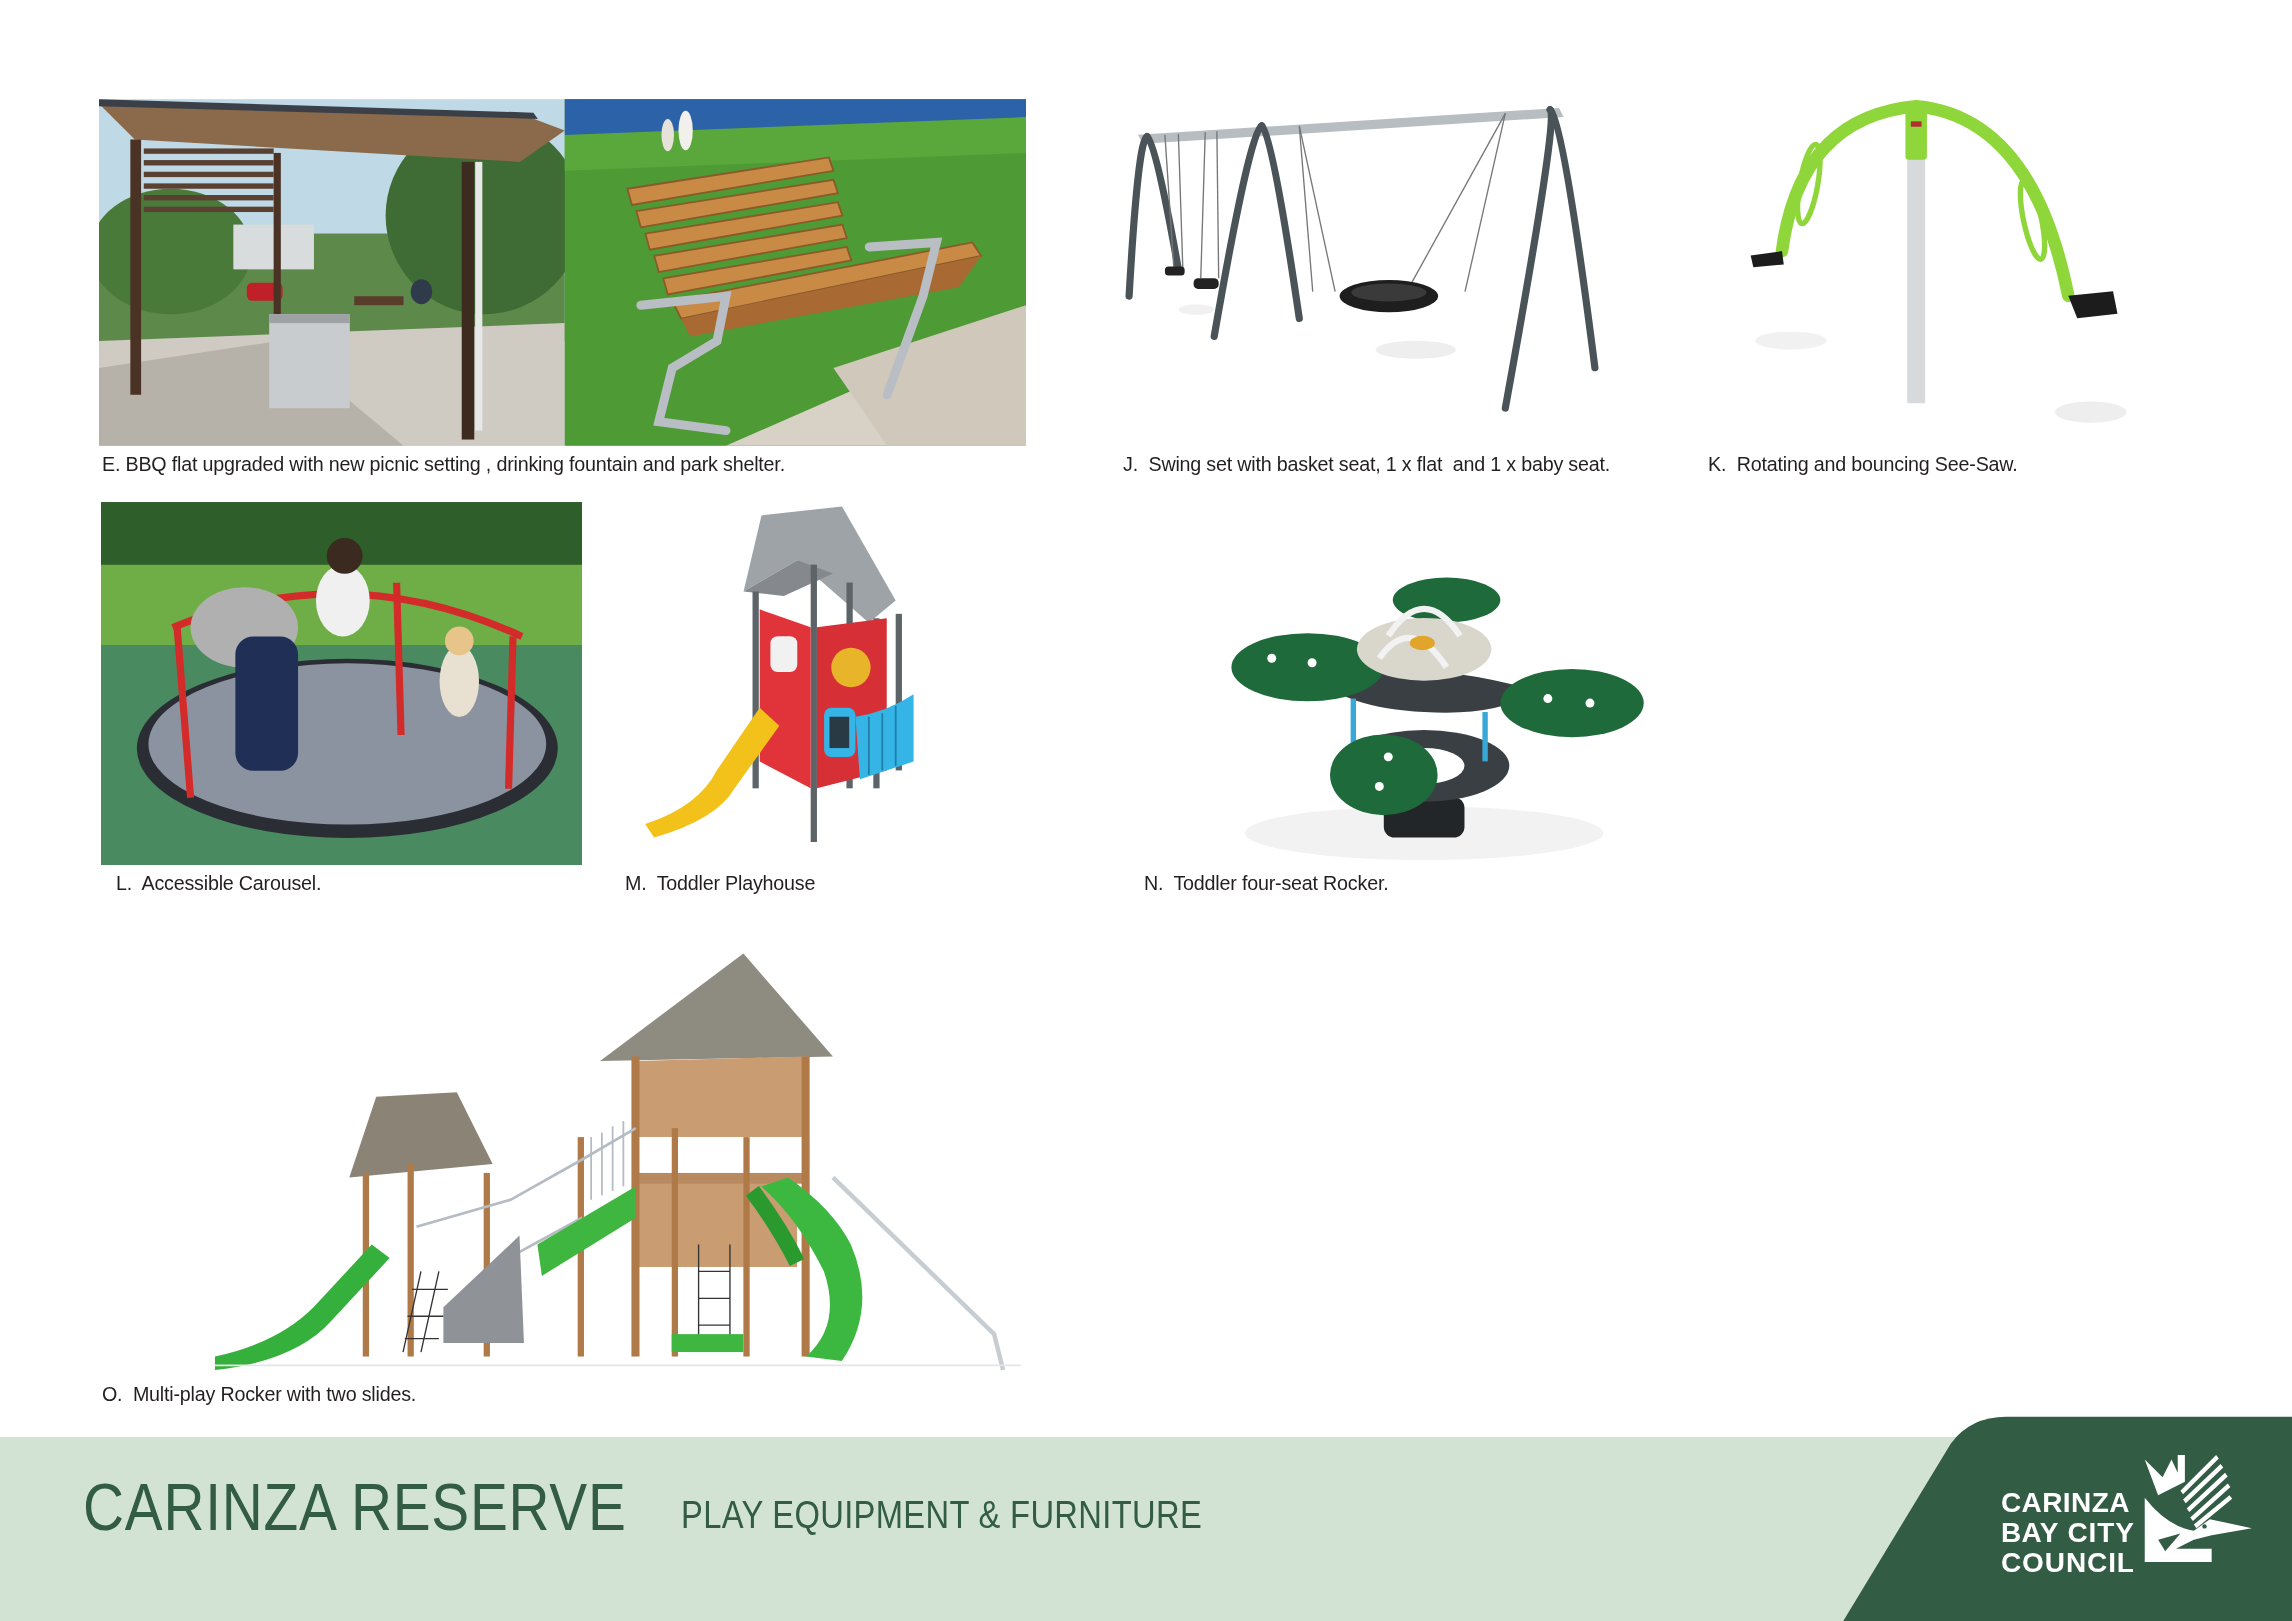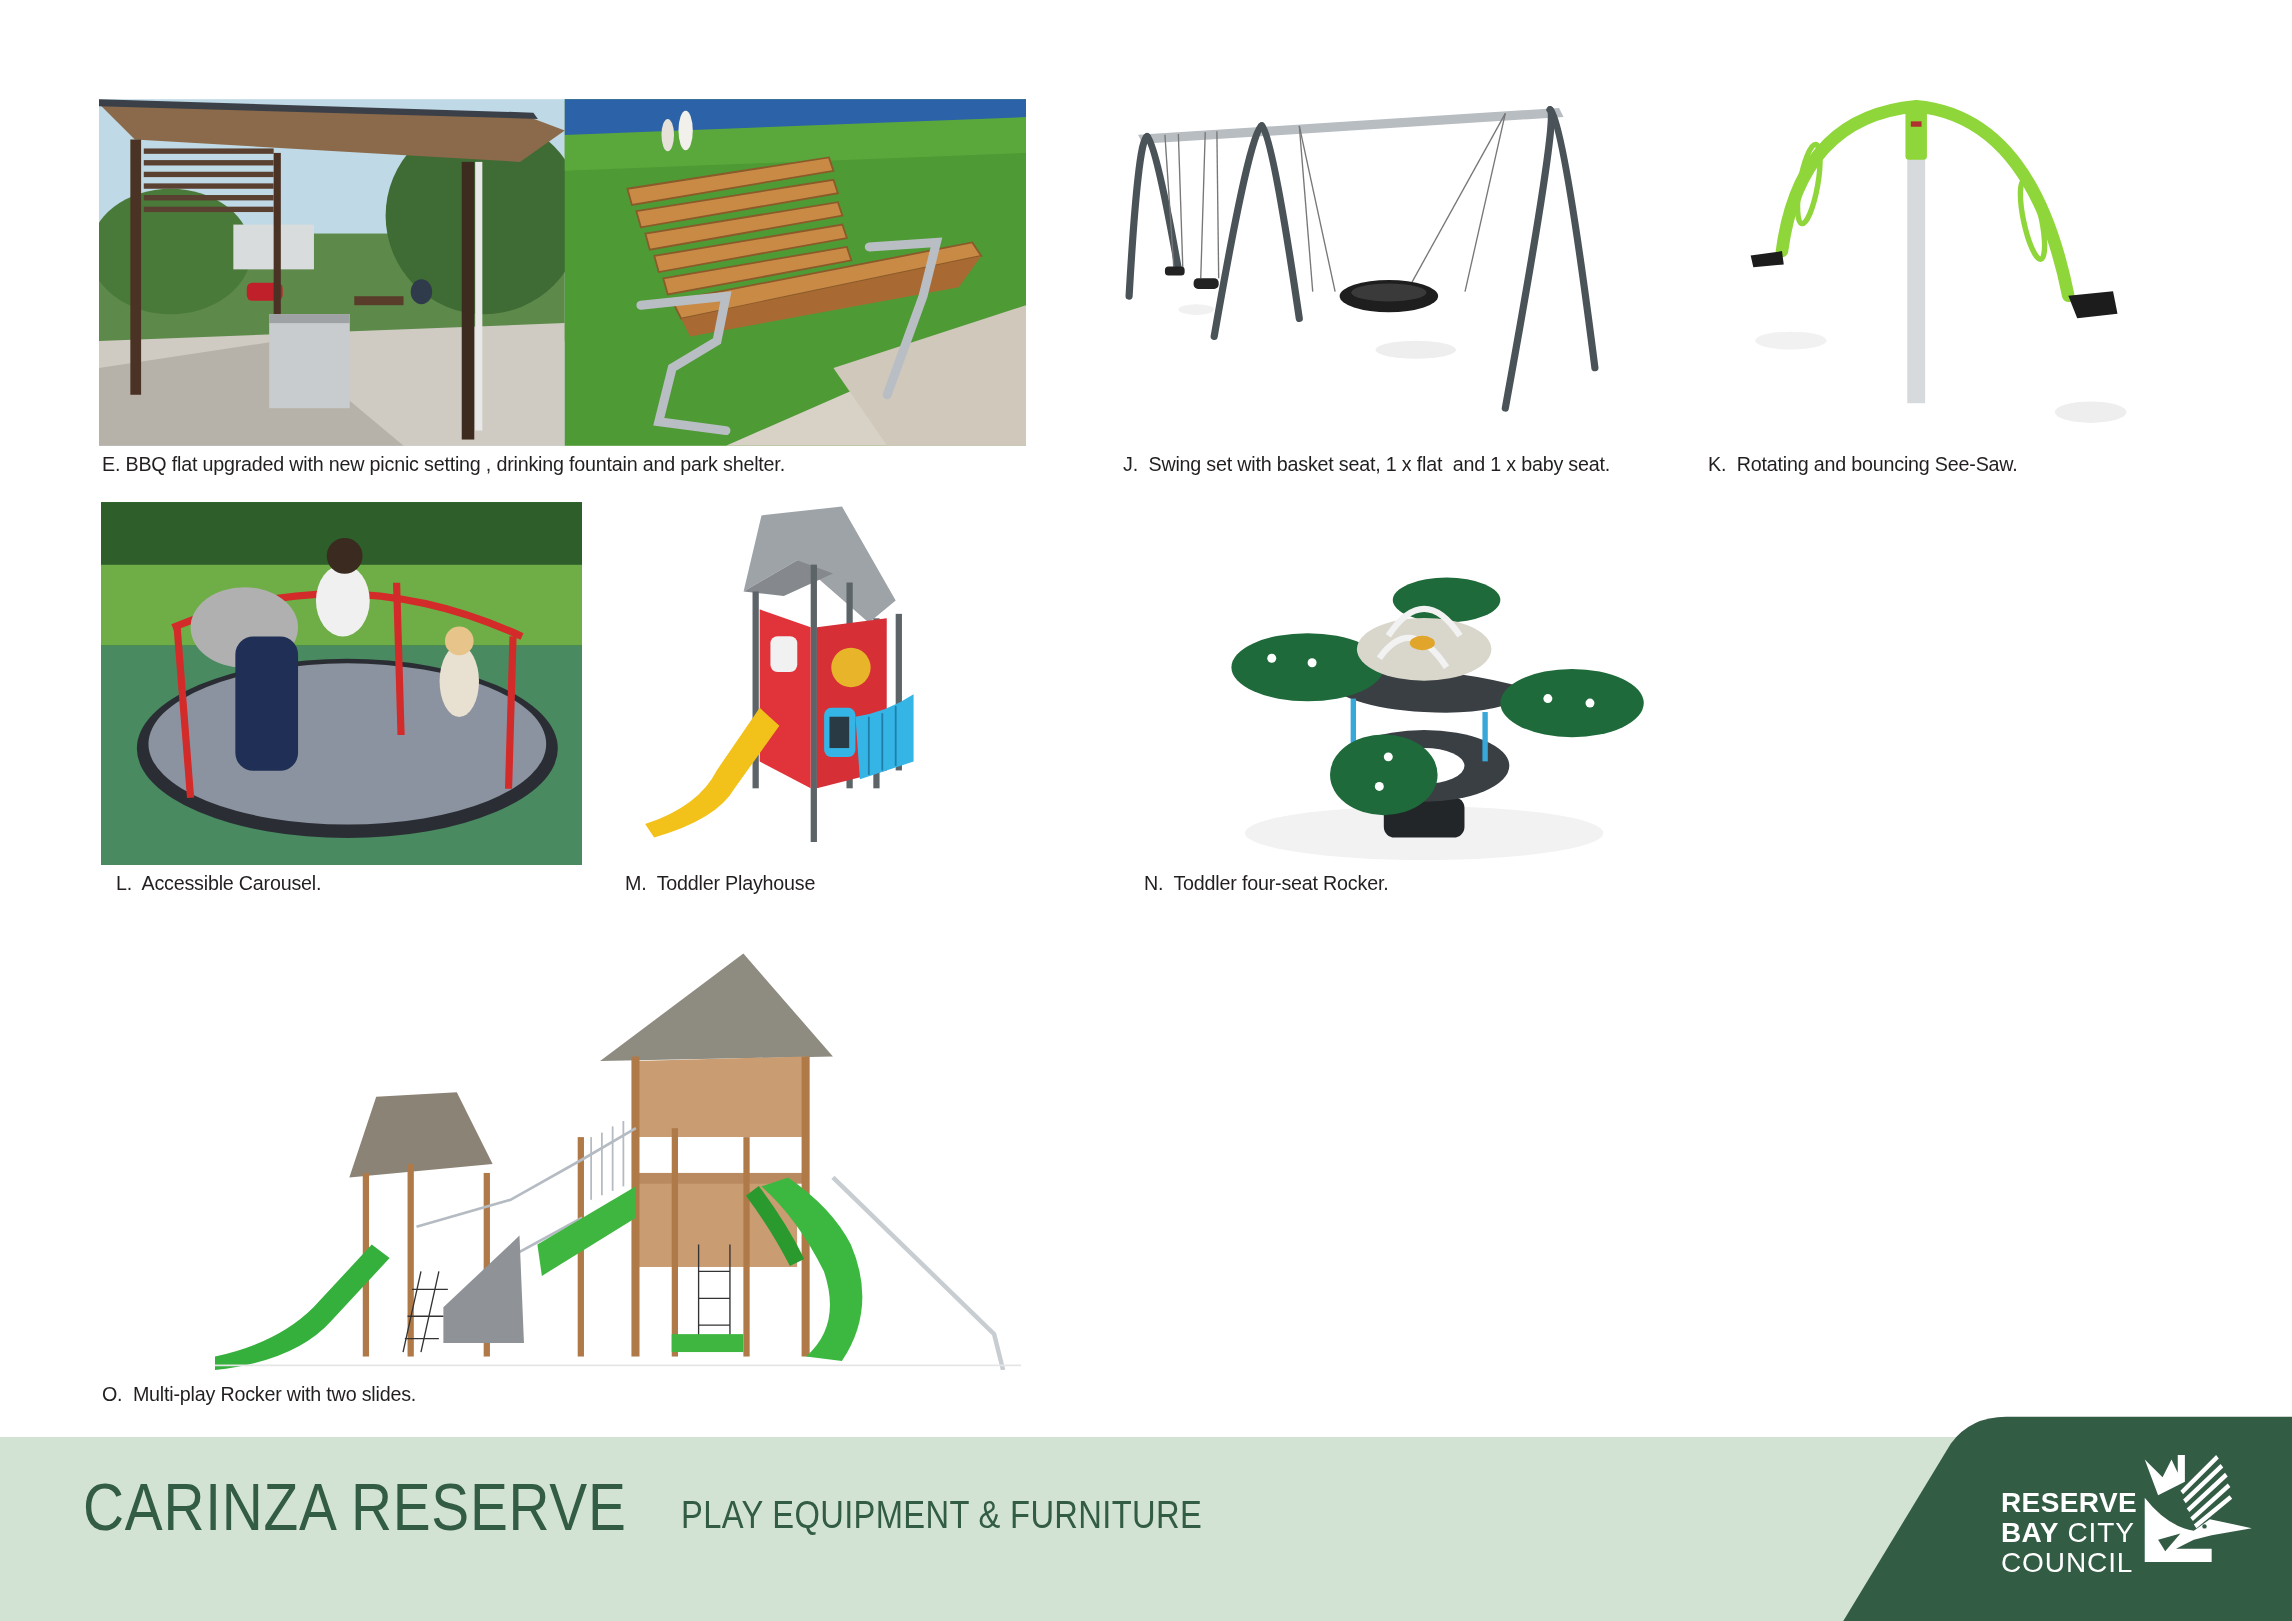--- a/index.html
+++ b/index.html
@@ -10,21 +10,21 @@
   .photo { position:absolute; overflow:hidden; }
   svg { display:block; }
   .footer-band { position:absolute; left:0; top:1437px; width:2293px; height:184px; background:#d3e3d3; }
   .footer-dark { position:absolute; left:0; top:0; width:2293px; height:1621px; pointer-events:none; }
   .title-main { position:absolute; left:83px; top:1469px; font-size:66px; color:#335c45; letter-spacing:0.9px;
                 transform:scaleX(0.86); transform-origin:left top; white-space:nowrap; }
   .title-sub { position:absolute; left:681px; top:1494px; font-size:38px; color:#335c45; letter-spacing:0.4px;
                transform:scaleX(0.86); transform-origin:left top; white-space:nowrap; }
   .logo-text { position:absolute; left:2001px; top:1488px; color:#ffffff; line-height:30px; font-size:28px; }
   .logo-text .b { font-weight:bold; letter-spacing:0.4px; }
-  .logo-text .l { font-weight:normal; letter-spacing:0.9px; }
+  .logo-text .l { font-weight:bold; letter-spacing:0.9px; }
 </style>
 </head>
 <body>
 
 <div class="photo" style="left:99px;top:99px;width:927px;height:347px;">
   <svg width="927" height="347" viewBox="0 0 1035 387">
 
     <rect x="0" y="0" width="520" height="387" fill="#bfd9e6"></rect>
     <rect x="0" y="150" width="520" height="120" fill="#5d8a4a"></rect>
     <ellipse cx="80" cy="170" rx="90" ry="70" fill="#4a7a3a"></ellipse>
@@ -257,21 +257,21 @@
 
 <div class="footer-band"></div>
 <svg class="footer-dark" width="2293" height="1621" viewBox="0 0 2560 1810">
   <path d="M2058,1810 L2178,1612 Q2200,1582 2240,1582 L2560,1582 L2560,1810 Z" fill="#335c45"></path>
 </svg>
 
 <div class="title-main">CARINZA RESERVE</div>
 <div class="title-sub">PLAY EQUIPMENT &amp; FURNITURE</div>
 
 <div class="logo-text">
-  <div class="b">RESERVE</div>
+  <div class="b">CARINZA</div>
   <div><span class="b">BAY</span><span class="l"> CITY</span></div>
   <div class="l">COUNCIL</div>
 </div>
 
 <svg class="abs" style="left:2140px;top:1455px;" width="121" height="116" viewBox="0 0 135 130">
   <g fill="#ffffff">
     <polygon points="5,5 25,25 35,5 42,20 42,0 50,0 50,30 20,45"></polygon>
     <polygon points="45,40 85,0 88,4 48,44"></polygon>
     <polygon points="48,50 90,10 93,14 51,54"></polygon>
     <polygon points="52,60 95,20 98,24 55,64"></polygon>

